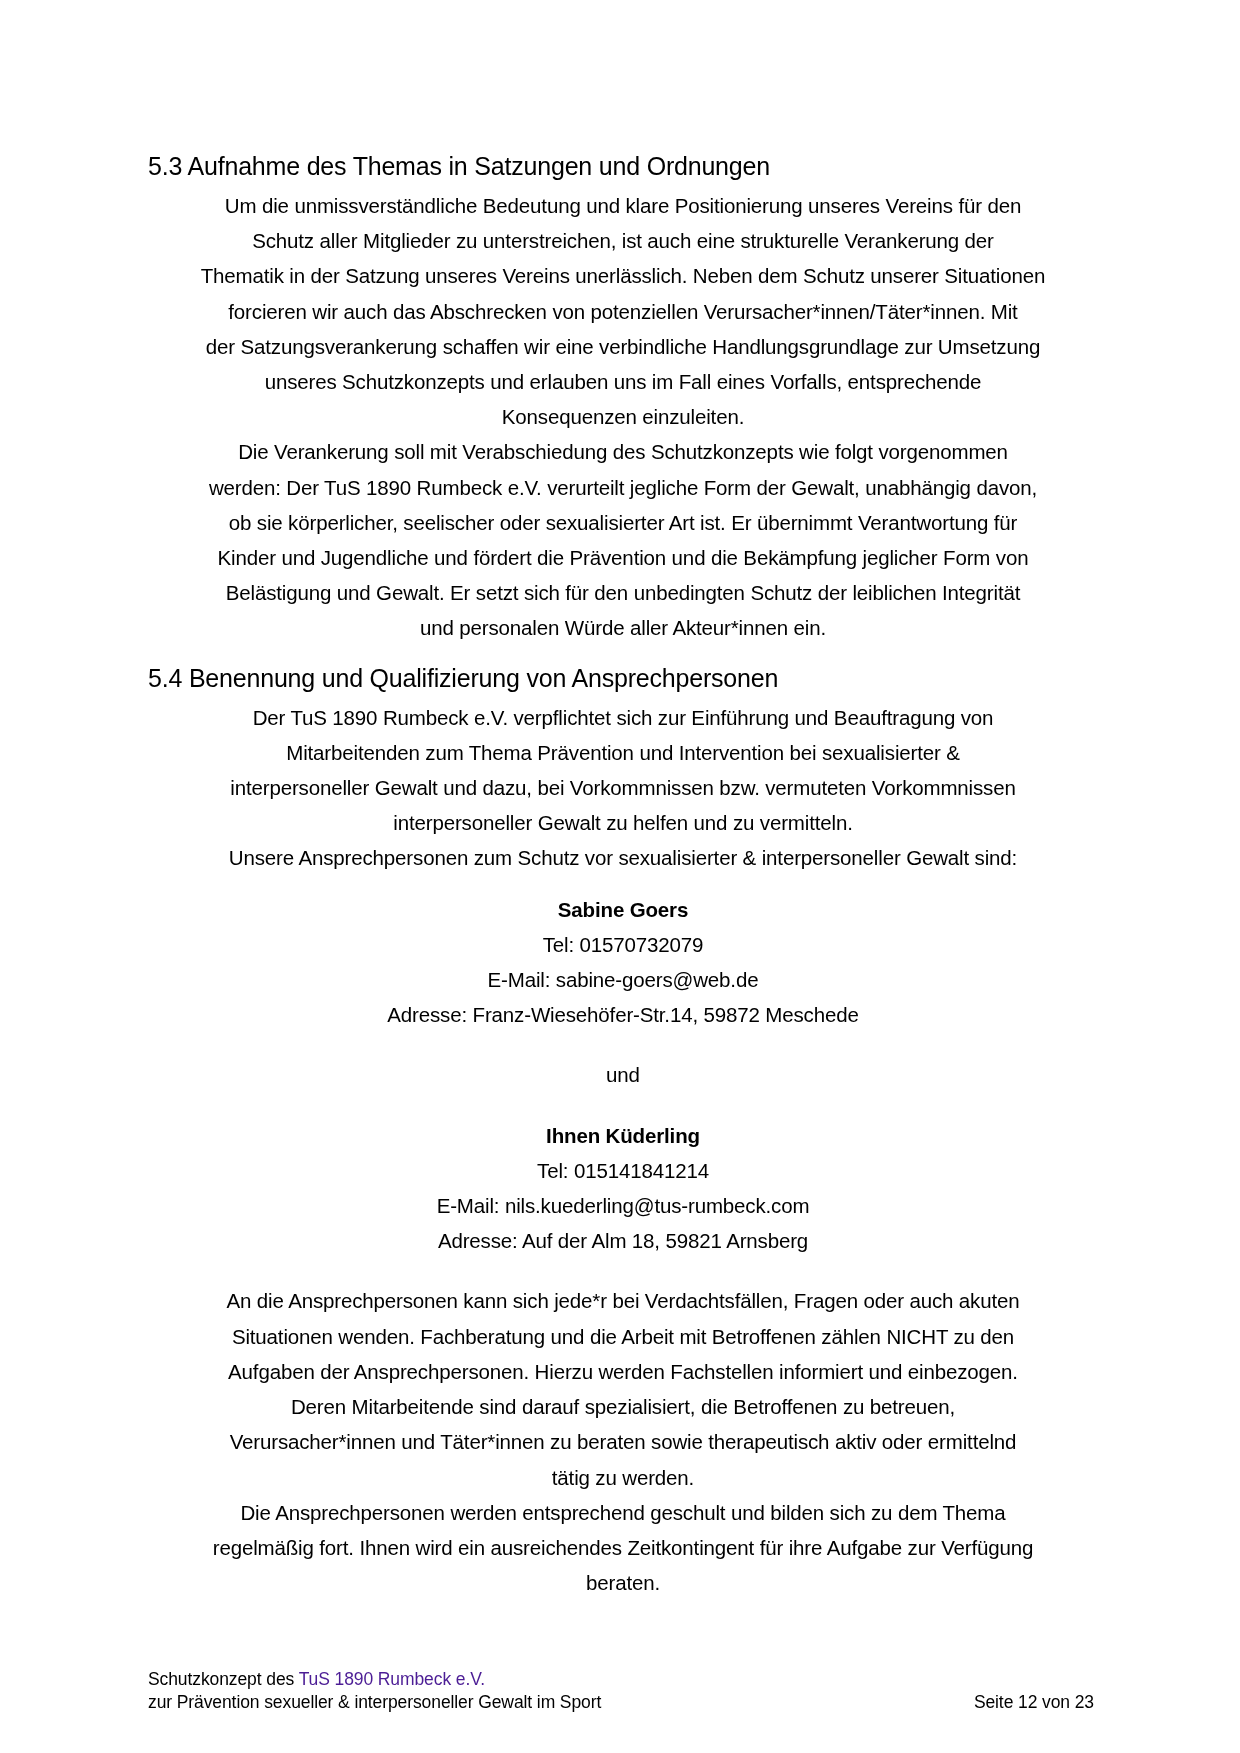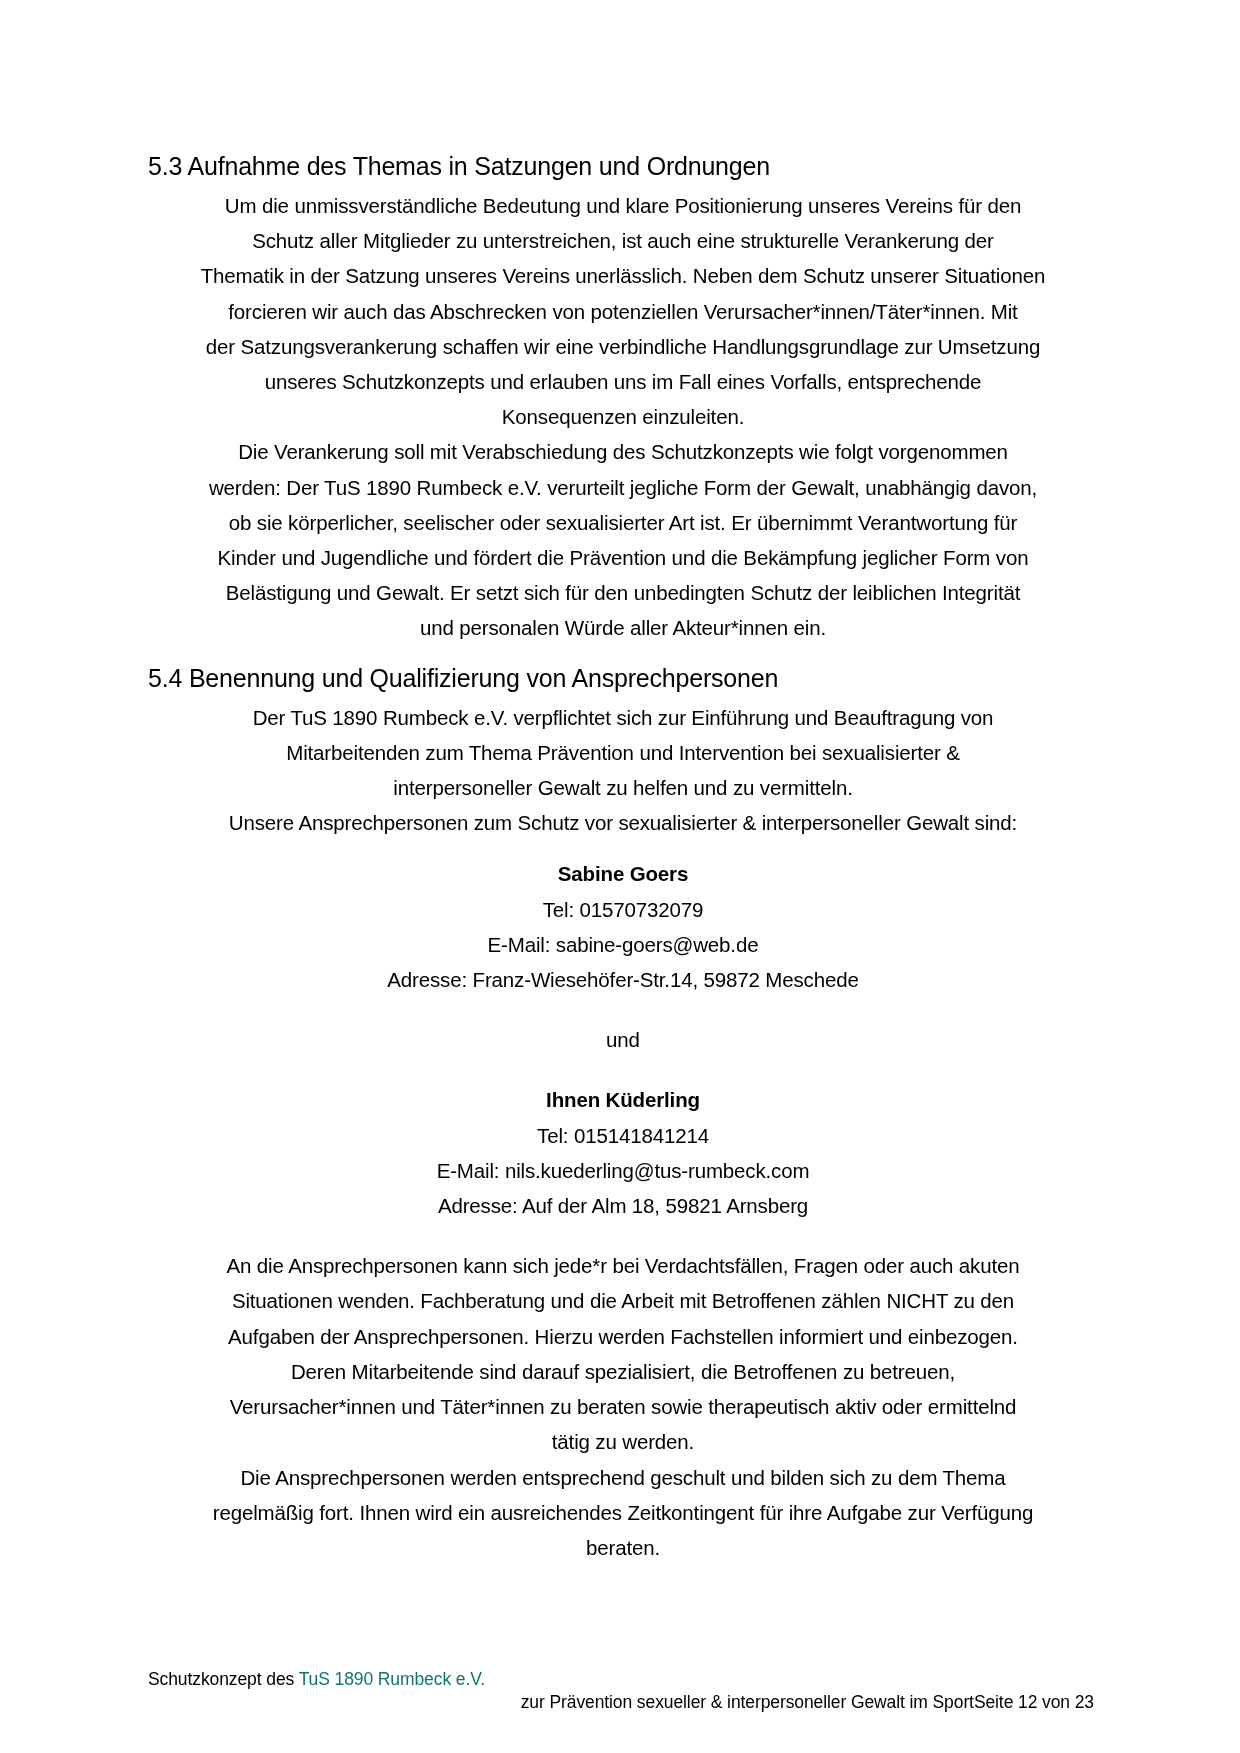--- a/index.html
+++ b/index.html
@@ -8,22 +8,22 @@
     .page { position: absolute; left: 0; top: 0; width: 1240px; height: 1374px; }
     .content { position: absolute; left: 148px; top: 148px; width: 950px; }
     h2 { font-weight: normal; font-size: 25px; margin: 0; line-height: 36px; letter-spacing: -0.2px; }
     .para { font-size: 20.5px; line-height: 35.2px; margin: 0; letter-spacing: -0.15px; text-align: center; }
     .h-53 { margin-bottom: 4px; }
     .h-54 { margin-top: 14px; margin-bottom: 4px; }
     .spacer-sm { height: 16px; }
     .spacer-md { height: 25px; }
     .contact-name { font-weight: bold; }
     .footer { position: absolute; left: 148px; top: 1668px; width: 946px; font-size: 17.5px; line-height: 23px; letter-spacing: -0.1px; }
-    .footer .red { color: #0f766e; }
-    .footer-row { display: flex; justify-content: flex-end; }
+    .footer .red { color: #4c1d95; }
+    .footer-row { display: flex; justify-content: space-between; }
   </style>
 </head>
 <body>
 
 <div class="page">
   <div class="content">
 
     <h2 class="h-53">5.3 Aufnahme des Themas in Satzungen und Ordnungen</h2>
     <div>
       <p class="para">Um die unmissverständliche Bedeutung und klare Positionierung unseres Vereins für den</p>
@@ -38,20 +38,21 @@
       <p class="para">ob sie körperlicher, seelischer oder sexualisierter Art ist. Er übernimmt Verantwortung für</p>
       <p class="para">Kinder und Jugendliche und fördert die Prävention und die Bekämpfung jeglicher Form von</p>
       <p class="para">Belästigung und Gewalt. Er setzt sich für den unbedingten Schutz der leiblichen Integrität</p>
       <p class="para">und personalen Würde aller Akteur*innen ein.</p>
     </div>
 
     <h2 class="h-54">5.4 Benennung und Qualifizierung von Ansprechpersonen</h2>
     <div>
       <p class="para">Der TuS 1890 Rumbeck e.V. verpflichtet sich zur Einführung und Beauftragung von</p>
       <p class="para">Mitarbeitenden zum Thema Prävention und Intervention bei sexualisierter &amp;</p>
+      <p class="para">interpersoneller Gewalt und dazu, bei Vorkommnissen bzw. vermuteten Vorkommnissen</p>
       <p class="para">interpersoneller Gewalt zu helfen und zu vermitteln.</p>
       <p class="para">Unsere Ansprechpersonen zum Schutz vor sexualisierter &amp; interpersoneller Gewalt sind:</p>
     </div>
 
     <div class="spacer-sm"></div>
 
     <div>
       <p class="para contact-name">Sabine Goers</p>
       <p class="para">Tel: 01570732079</p>
       <p class="para">E-Mail: sabine-goers@web.de</p>

